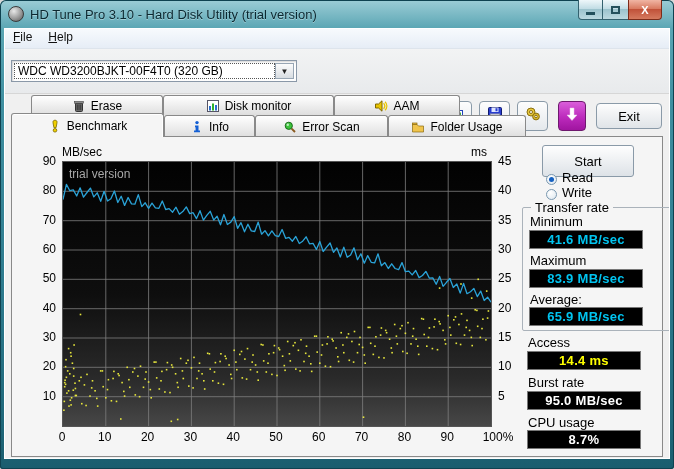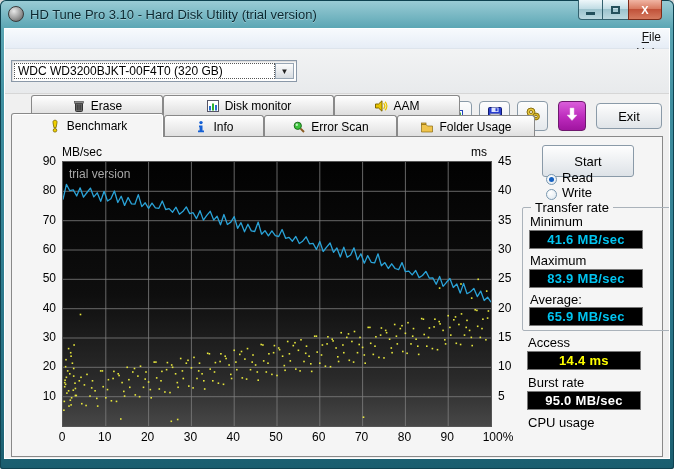--- a/index.html
+++ b/index.html
@@ -18,22 +18,22 @@
           background:linear-gradient(180deg,#eef7fa 0%,#c2dde5 45%,#9cc3cd 50%,#bcd9e0 100%);}
   .wc-btn.min{width:25px;border-radius:0 0 0 4px;}
   .wc-btn.max{width:25px;border-left:none;border-right:none;}
   .wc-btn.close{width:34px;color:#fff;border-radius:0 0 4px 0;
           background:linear-gradient(180deg,#f0b5a4 0%,#d97b62 45%,#c1523a 50%,#d57a5f 100%);border-color:#7c2c1a;}
   .glyph-min{display:block;width:9px;height:3px;background:#23505c;margin-top:8px;}
   .glyph-max{display:block;width:9px;height:8px;border:2px solid #23505c;box-sizing:border-box;background:transparent;}
   
   .client{position:absolute;left:4px;right:4px;top:28px;bottom:10px;background:#f0f0f0;
           border:1px solid #fff;box-sizing:border-box;overflow:hidden;}
-  .menubar{height:19px;background:linear-gradient(180deg,#f7fafd,#e6edf6);display:flex;align-items:flex-end;
-           border-bottom:1px solid #dde4ec;font-size:12px;color:#111;flex-direction:column;}
+  .menubar{height:19px;background:linear-gradient(180deg,#f7fafd,#e6edf6);display:flex;align-items:flex-start;
+           border-bottom:1px solid #dde4ec;font-size:12px;color:#111;}
   .menu-item{padding:1px 8px;cursor:default;}
   .menu-item::first-letter{text-decoration:underline;}
   .toolbar{position:relative;height:44px;background:linear-gradient(180deg,#f2f3f4,#e8eaec);border-bottom:1px solid #d6d6d6;}
   .combo{position:absolute;left:6px;top:11px;width:286px;height:22px;background:#fff;
          border:1px solid #8a98a8;box-sizing:border-box;box-shadow:inset 1px 1px 2px rgba(0,0,0,.18);}
   .combo-text{position:absolute;left:2px;top:2px;right:21px;bottom:2px;border:1px dotted #555;
               font-size:12px;line-height:15px;padding:0 3px;white-space:nowrap;overflow:hidden;color:#000;}
   .combo-arrow{position:absolute;right:2px;top:2px;bottom:2px;width:17px;border:1px solid #98a6b4;
                background:linear-gradient(180deg,#fcfcfc,#d8dde2);display:flex;align-items:center;justify-content:center;
                font-size:8px;color:#222;}
@@ -207,21 +207,21 @@
       <div class="tabs-row r2" id="tabs-row2">
           <div class="tab r2h active" style="width: 153px;">
             <span class="ticon">
               <svg width="14" height="14" viewBox="0 0 14 14">
                 <path d="M7 1.2 C8.5 1.2 9.3 2.2 9 3.7 L8.1 8.6 L5.9 8.6 L5 3.7 C4.7 2.2 5.5 1.2 7 1.2 Z" fill="#f0d000" stroke="#7a6800" stroke-width="0.8"></path>
                 <circle cx="7" cy="11.3" r="1.8" fill="#f0d000" stroke="#7a6800" stroke-width="0.8"></circle>
               </svg>
             </span>
             <span>Benchmark</span>
           </div>
-          <div class="tab r2h" style="width: 100px;">
+          <div class="tab r2h" style="width: 91px;">
             <span class="ticon">
               <svg width="14" height="14" viewBox="0 0 14 14">
                 <circle cx="7" cy="2.6" r="1.7" fill="#1560d4"></circle>
                 <path d="M5 5.5 h3.5 v5 h1.5 v1.8 H4 v-1.8 h1.6 v-3.2 H5 Z" fill="#1560d4"></path>
               </svg>
             </span>
             <span>Info</span>
           </div>
           <div class="tab r2h" style="width: 133px;">
             <span class="ticon">
@@ -565,20 +565,21 @@
         <span class="vfield tr" style="left: 6px; top: 61px; color: rgb(0, 196, 240);">83.9 MB/sec</span>
         <span class="flabel" style="left:7px;top:84px">Average:</span>
         <span class="vfield tr" style="left: 6px; top: 99px; color: rgb(0, 196, 240);">65.9 MB/sec</span>
       </div>
 
       <span class="flabel" style="left:516px;top:198px">Access</span>
       <span class="vfield ac" style="left: 515px; top: 214px; color: rgb(255, 255, 0);">14.4 ms</span>
       <span class="flabel" style="left:516px;top:238px">Burst rate</span>
       <span class="vfield pl" style="left: 515px; top: 254px; color: rgb(255, 255, 255);">95.0 MB/sec</span>
       <span class="flabel" style="left:516px;top:278px">CPU usage</span>
+      <span class="vfield pl" style="left: 515px; top: 293px; color: rgb(255, 255, 255);">8.7%</span>
     <span class="tick " style="left: 50px; top: 8px;">MB/sec</span>
         <span class="tick " style="left: 459px; top: 8px;">ms</span>
         <span class="tick l" style="left: 16px; top: 17px;">90</span>
         <span class="tick l" style="left: 16px; top: 46.3333px;">80</span>
         <span class="tick l" style="left: 16px; top: 75.6667px;">70</span>
         <span class="tick l" style="left: 16px; top: 105px;">60</span>
         <span class="tick l" style="left: 16px; top: 134.333px;">50</span>
         <span class="tick l" style="left: 16px; top: 163.667px;">40</span>
         <span class="tick l" style="left: 16px; top: 193px;">30</span>
         <span class="tick l" style="left: 16px; top: 222.333px;">20</span>

